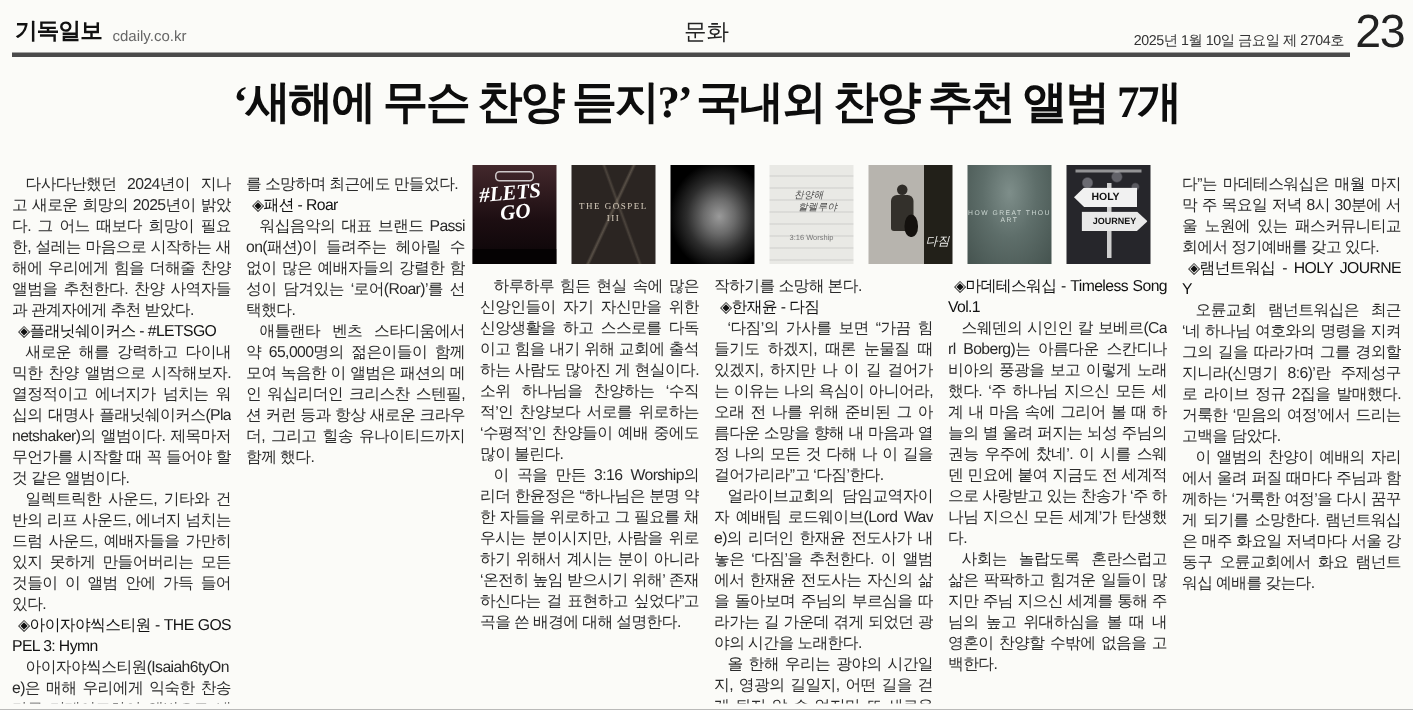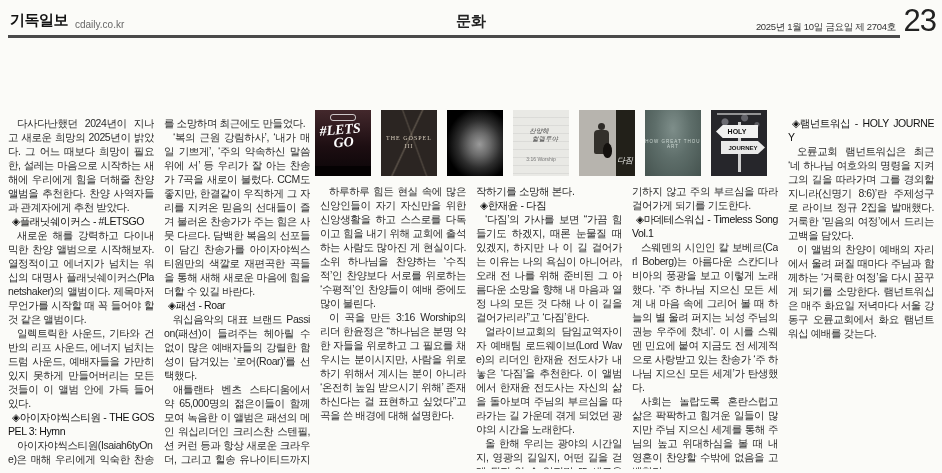--- a/index.html
+++ b/index.html
@@ -3,21 +3,21 @@
 <meta charset="utf-8">
 <style>
   html,body{margin:0;padding:0;background:#888;}
   .page{position:relative;width:942px;height:473px;background:#fbfbf8;overflow:hidden;
         font-family:"Liberation Sans","DejaVu Sans",sans-serif;color:#222;}
   
   .masthead{position:absolute;top:11px;left:10px;display:flex;align-items:flex-end;gap:7px;}
   .paper-name{font-size:15px;font-weight:700;color:#111;letter-spacing:-0.5px;}
   .site-url{font-size:10px;color:#666;}
   .section-title{position:absolute;top:12px;left:0;right:0;text-align:center;
-                 font-size:15px;color:#222;letter-spacing:0;font-weight:bold;}
+                 font-size:15px;color:#222;letter-spacing:0;}
   .dateline{position:absolute;top:21px;right:46px;font-size:9.5px;color:#333;letter-spacing:-0.3px;}
   .page-number{position:absolute;top:3px;right:6px;font-size:31px;color:#222;
                font-family:"Liberation Sans",sans-serif;font-weight:500;letter-spacing:-1px;}
   .header-rule{position:absolute;top:35px;left:8px;right:42px;height:3px;background:#4a4a4a;}
   
   .headline{position:absolute;top:48px;left:0;right:0;text-align:center;
             font-family:"Liberation Serif","DejaVu Serif",serif;
             font-size:30px;font-weight:700;color:#0d0d0d;letter-spacing:-1.5px;}
   
   .article{position:absolute;top:116px;left:8px;right:8px;bottom:4px;
@@ -90,20 +90,21 @@
 
   <div class="masthead">
     <span class="paper-name">기독일보</span>
     <span class="site-url">cdaily.co.kr</span>
   </div>
   <div class="section-title">문화</div>
   <div class="dateline">2025년 1월 10일 금요일 제 2704호</div>
   <div class="page-number">23</div>
   <div class="header-rule"></div>
 
+  <div class="headline">‘새해에 무슨 찬양 듣지?’ 국내외 찬양 추천 앨범 7개</div>
 
   <div class="covers">
     <div class="cover cover1">
       <div class="pill"></div>
       <div class="t">
         <span>#LETS</span>
         <span class="l2">GO</span>
       </div>
     </div>
     <div class="cover cover2">
@@ -141,46 +142,45 @@
     <div class="col">
       <p class="para">다사다난했던 2024년이 지나고 새로운 희망의 2025년이 밝았다. 그 어느 때보다 희망이 필요한, 설레는 마음으로 시작하는 새해에 우리에게 힘을 더해줄 찬양 앨범을 추천한다. 찬양 사역자들과 관계자에게 추천 받았다.</p>
       <p class="head">◈플래닛쉐이커스 - #LETSGO</p>
       <p class="para">새로운 해를 강력하고 다이내믹한 찬양 앨범으로 시작해보자. 열정적이고 에너지가 넘치는 워십의 대명사 플래닛쉐이커스(Planetshaker)의 앨범이다. 제목마저 무언가를 시작할 때 꼭 들어야 할 것 같은 앨범이다.</p>
       <p class="para">일렉트릭한 사운드, 기타와 건반의 리프 사운드, 에너지 넘치는 드럼 사운드, 예배자들을 가만히 있지 못하게 만들어버리는 모든 것들이 이 앨범 안에 가득 들어 있다.</p>
       <p class="head">◈아이자야씩스티원 - THE GOSPEL 3: Hymn</p>
       <p class="para">아이자야씩스티원(Isaiah6tyOne)은 매해 우리에게 익숙한 찬송가를 리메이크하여 앨범으로 낸다. 믿음의 선배들의 신앙 고백이 담긴 찬송가가 이 시대에 잊히지 않고, 다음세대에게 흘려보내지길, 또 이 시대 예배자들에게도 많이 불리어지기</p>
     </div>
     <div class="col">
       <p class="cont">를 소망하며 최근에도 만들었다.</p>
-      <p class="para">‘복의 근원 강림하사’, ‘내가 매일 기쁘게’, ‘주의 약속하신 말씀 위에 서’ 등 우리가 잘 아는 찬송가 7곡을 새로이 불렀다. CCM도 좋지만, 한결같이 우직하게 그 자리를 지켜온 믿음의 선대들이 즐겨 불러온 찬송가가 주는 힘은 사뭇 다르다. 담백한 복음의 선포들이 담긴 찬송가를 아이자야씩스티원만의 색깔로 재편곡한 곡들을 통해 새해 새로운 마음에 힘을 더할 수 있길 바란다.</p>
       <p class="head">◈패션 - Roar</p>
       <p class="para">워십음악의 대표 브랜드 Passion(패션)이 들려주는 헤아릴 수 없이 많은 예배자들의 강렬한 함성이 담겨있는 ‘로어(Roar)’를 선택했다.</p>
       <p class="para">애틀랜타 벤츠 스타디움에서 약 65,000명의 젊은이들이 함께 모여 녹음한 이 앨범은 패션의 메인 워십리더인 크리스찬 스텐필, 션 커런 등과 항상 새로운 크라우더, 그리고 힐송 유나이티드까지 함께 했다.</p>
 
     </div>
     <div class="col under-covers">
       <p class="para">하루하루 힘든 현실 속에 많은 신앙인들이 자기 자신만을 위한 신앙생활을 하고 스스로를 다독이고 힘을 내기 위해 교회에 출석하는 사람도 많아진 게 현실이다. 소위 하나님을 찬양하는 ‘수직적’인 찬양보다 서로를 위로하는 ‘수평적’인 찬양들이 예배 중에도 많이 불린다.</p>
       <p class="para">이 곡을 만든 3:16 Worship의 리더 한윤정은 “하나님은 분명 약한 자들을 위로하고 그 필요를 채우시는 분이시지만, 사람을 위로하기 위해서 계시는 분이 아니라 ‘온전히 높임 받으시기 위해’ 존재하신다는 걸 표현하고 싶었다”고 곡을 쓴 배경에 대해 설명한다.</p>
 
     </div>
     <div class="col under-covers">
       <p class="cont">작하기를 소망해 본다.</p>
       <p class="head">◈한재윤 - 다짐</p>
       <p class="para">‘다짐’의 가사를 보면 “가끔 힘들기도 하겠지, 때론 눈물질 때 있겠지, 하지만 나 이 길 걸어가는 이유는 나의 욕심이 아니어라, 오래 전 나를 위해 준비된 그 아름다운 소망을 향해 내 마음과 열정 나의 모든 것 다해 나 이 길을 걸어가리라”고 ‘다짐’한다.</p>
       <p class="para">얼라이브교회의 담임교역자이자 예배팀 로드웨이브(Lord Wave)의 리더인 한재윤 전도사가 내놓은 ‘다짐’을 추천한다. 이 앨범에서 한재윤 전도사는 자신의 삶을 돌아보며 주님의 부르심을 따라가는 길 가운데 겪게 되었던 광야의 시간을 노래한다.</p>
       <p class="para">올 한해 우리는 광야의 시간일지, 영광의 길일지, 어떤 길을 걷게 될지 알 수 없지만 또 새로운 한 해를 시작하며 여러 ‘다짐’을 하게 될 것이다. 많은 이들이 부디 그 다짐대로 생명의 풍성함을 얻어 포</p>
     </div>
     <div class="col under-covers">
-      <p class="cont">기하지 않고 주의 부르심을 따라 걸어가게 되기를 기도한다.</p>
       <p class="head">◈마데테스워십 - Timeless Song Vol.1</p>
       <p class="para">스웨덴의 시인인 칼 보베르(Carl Boberg)는 아름다운 스칸디나비아의 풍광을 보고 이렇게 노래했다. ‘주 하나님 지으신 모든 세계 내 마음 속에 그리어 볼 때 하늘의 별 울려 퍼지는 뇌성 주님의 권능 우주에 찼네’. 이 시를 스웨덴 민요에 붙여 지금도 전 세계적으로 사랑받고 있는 찬송가 ‘주 하나님 지으신 모든 세계’가 탄생했다.</p>
       <p class="para">사회는 놀랍도록 혼란스럽고 삶은 팍팍하고 힘겨운 일들이 많지만 주님 지으신 세계를 통해 주님의 높고 위대하심을 볼 때 내 영혼이 찬양할 수밖에 없음을 고백한다.</p>
 
     </div>
     <div class="col">
+      <p class="cont">다”는 마데테스워십은 매월 마지막 주 목요일 저녁 8시 30분에 서울 노원에 있는 패스커뮤니티교회에서 정기예배를 갖고 있다.</p>
       <p class="head">◈램넌트워십 - HOLY JOURNEY</p>
       <p class="para">오륜교회 램넌트워십은 최근 ‘네 하나님 여호와의 명령을 지켜 그의 길을 따라가며 그를 경외할지니라(신명기 8:6)’란 주제성구로 라이브 정규 2집을 발매했다. 거룩한 ‘믿음의 여정’에서 드리는 고백을 담았다.</p>
       <p class="para">
         <span>이 앨범의 찬양이 예배의 자리에서 울려 퍼질 때마다 주님과 함께하는 ‘거룩한 여정’을 다시 꿈꾸게 되기를 소망한다. 램넌트워십은 매주 화요일 저녁마다 서울 강동구 오륜교회에서 화요 램넌트워십 예배를 갖는다.</span>
         
       </p>
     </div>
   </div>
 
 </div>

